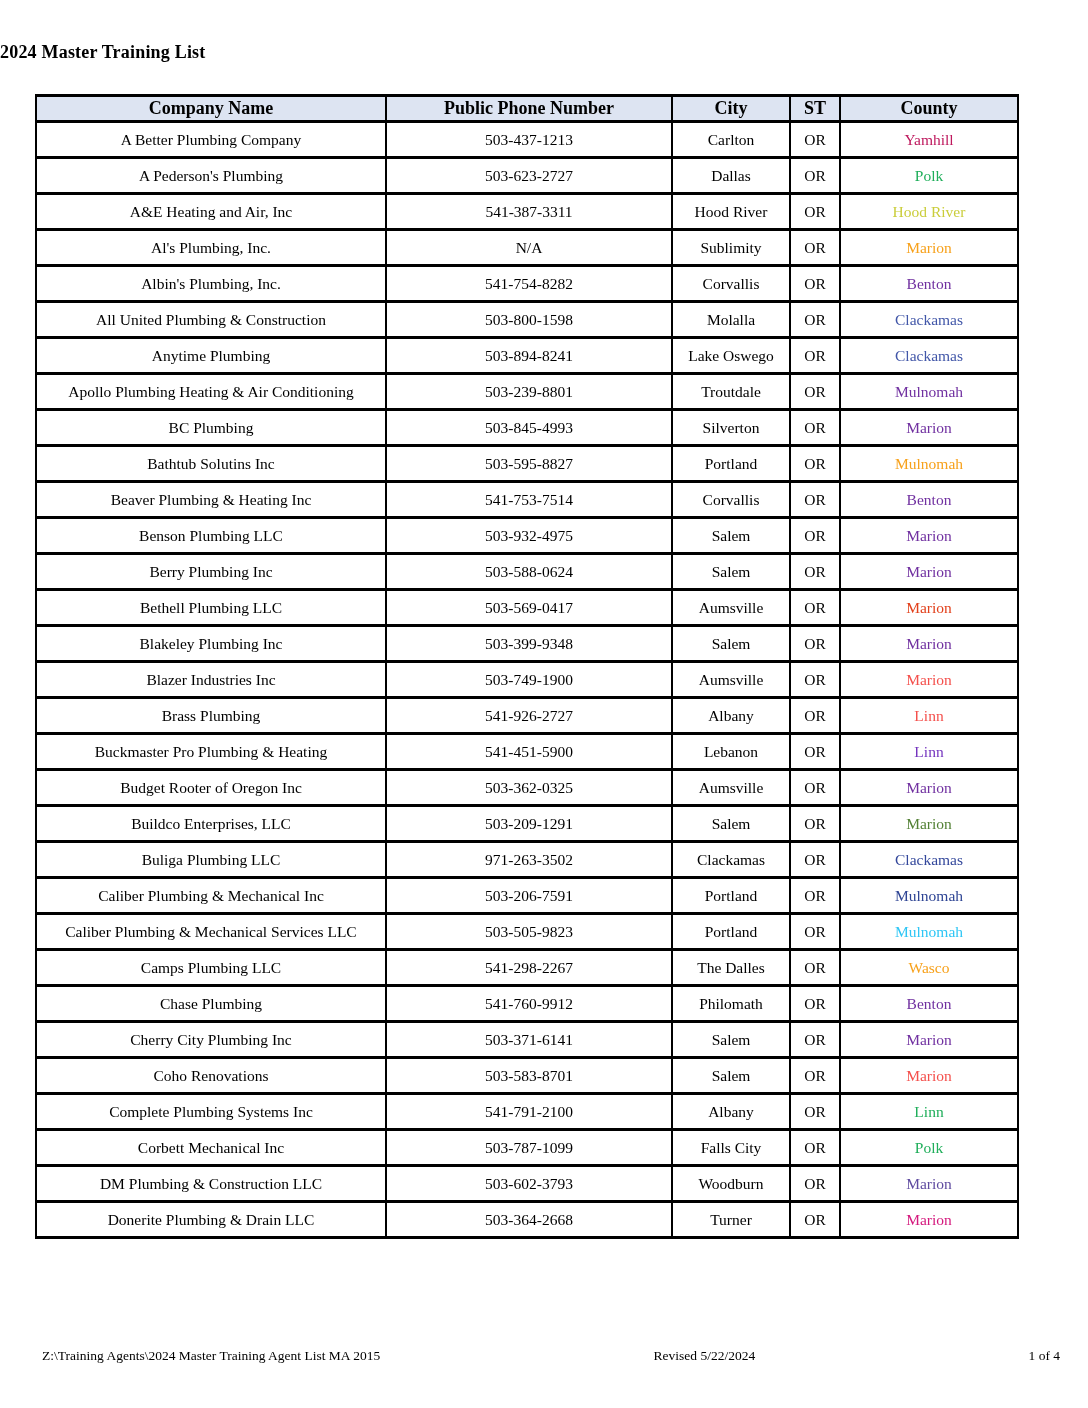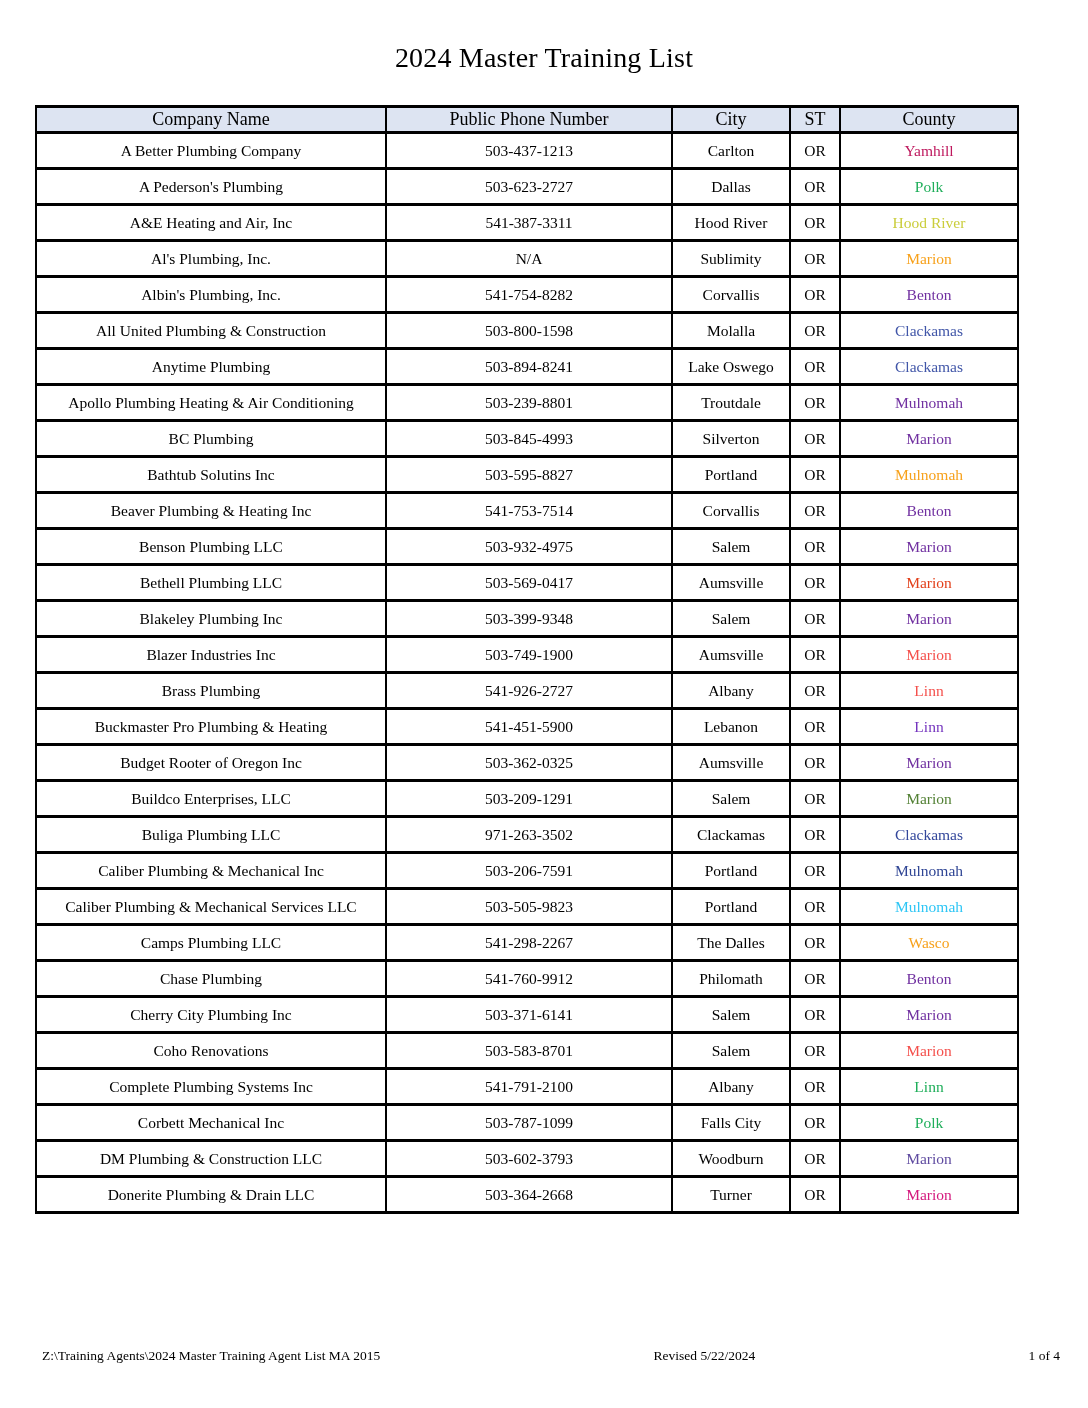--- a/index.html
+++ b/index.html
@@ -10,23 +10,23 @@
   body {
     width: 1088px;
     height: 1408px;
     font-family: "Liberation Serif", "DejaVu Serif", serif;
     color: #000;
     position: relative;
   }
   .page-title {
     margin: 0;
     padding-top: 42px;
-    text-align: center;
-    font-size: 28px;
-    font-weight: normal;
+    text-align: left;
+    font-size: 18px;
+    font-weight: bold;
     letter-spacing: 0.2px;
   }
   table.training-table {
     border-collapse: collapse;
     table-layout: fixed;
     width: 982px;
     margin: 31px 0 0 35px;
   }
   table.training-table th,
   table.training-table td {
@@ -35,21 +35,21 @@
     border-top: 3px solid #000;
     border-bottom: 3px solid #000;
     text-align: center;
     vertical-align: middle;
     overflow: hidden;
     padding: 0 3px;
   }
   table.training-table th {
     background: #dde4f2;
     font-size: 18px;
-    font-weight: normal;
+    font-weight: bold;
     height: 23px;
   }
   table.training-table td {
     font-size: 15.5px;
     height: 33px;
   }
   col.c-company { width: 350px; }
   col.c-phone   { width: 286px; }
   col.c-city    { width: 118px; }
   col.c-st      { width: 50px;  }
@@ -181,20 +181,27 @@
   </tr>
 
   <tr>
     <td>Benson Plumbing LLC</td>
     <td>503-932-4975</td>
     <td>Salem</td>
     <td>OR</td>
     <td style="color: rgb(112, 48, 160);">Marion</td>
   </tr>
 
+  <tr>
+    <td>Berry Plumbing Inc</td>
+    <td>503-588-0624</td>
+    <td>Salem</td>
+    <td>OR</td>
+    <td style="color: rgb(112, 48, 160);">Marion</td>
+  </tr>
 
   <tr>
     <td>Bethell Plumbing LLC</td>
     <td>503-569-0417</td>
     <td>Aumsville</td>
     <td>OR</td>
     <td style="color: rgb(226, 64, 27);">Marion</td>
   </tr>
 
   <tr>

